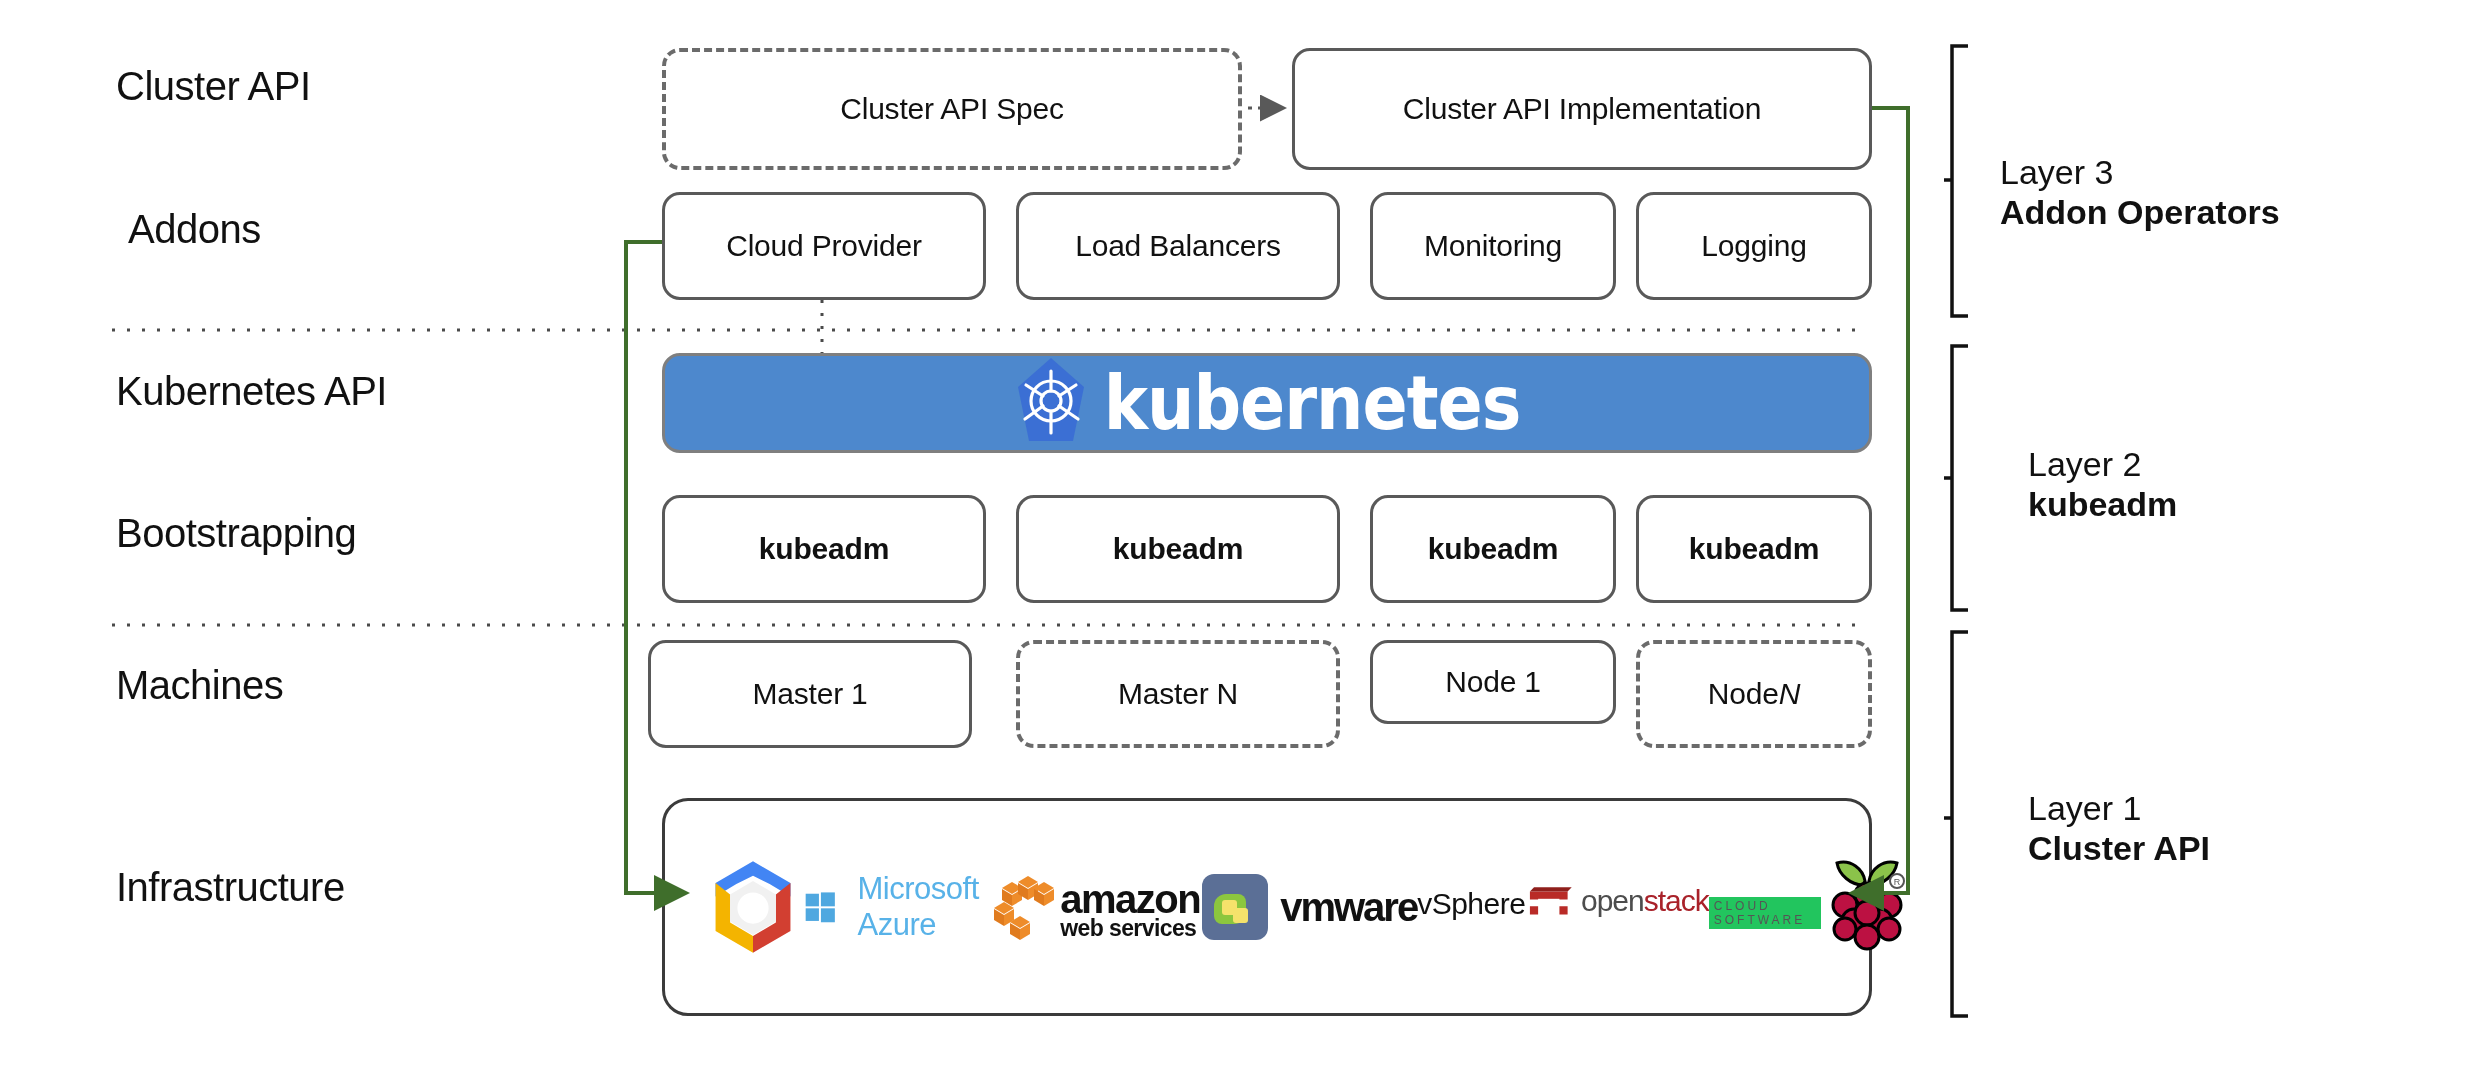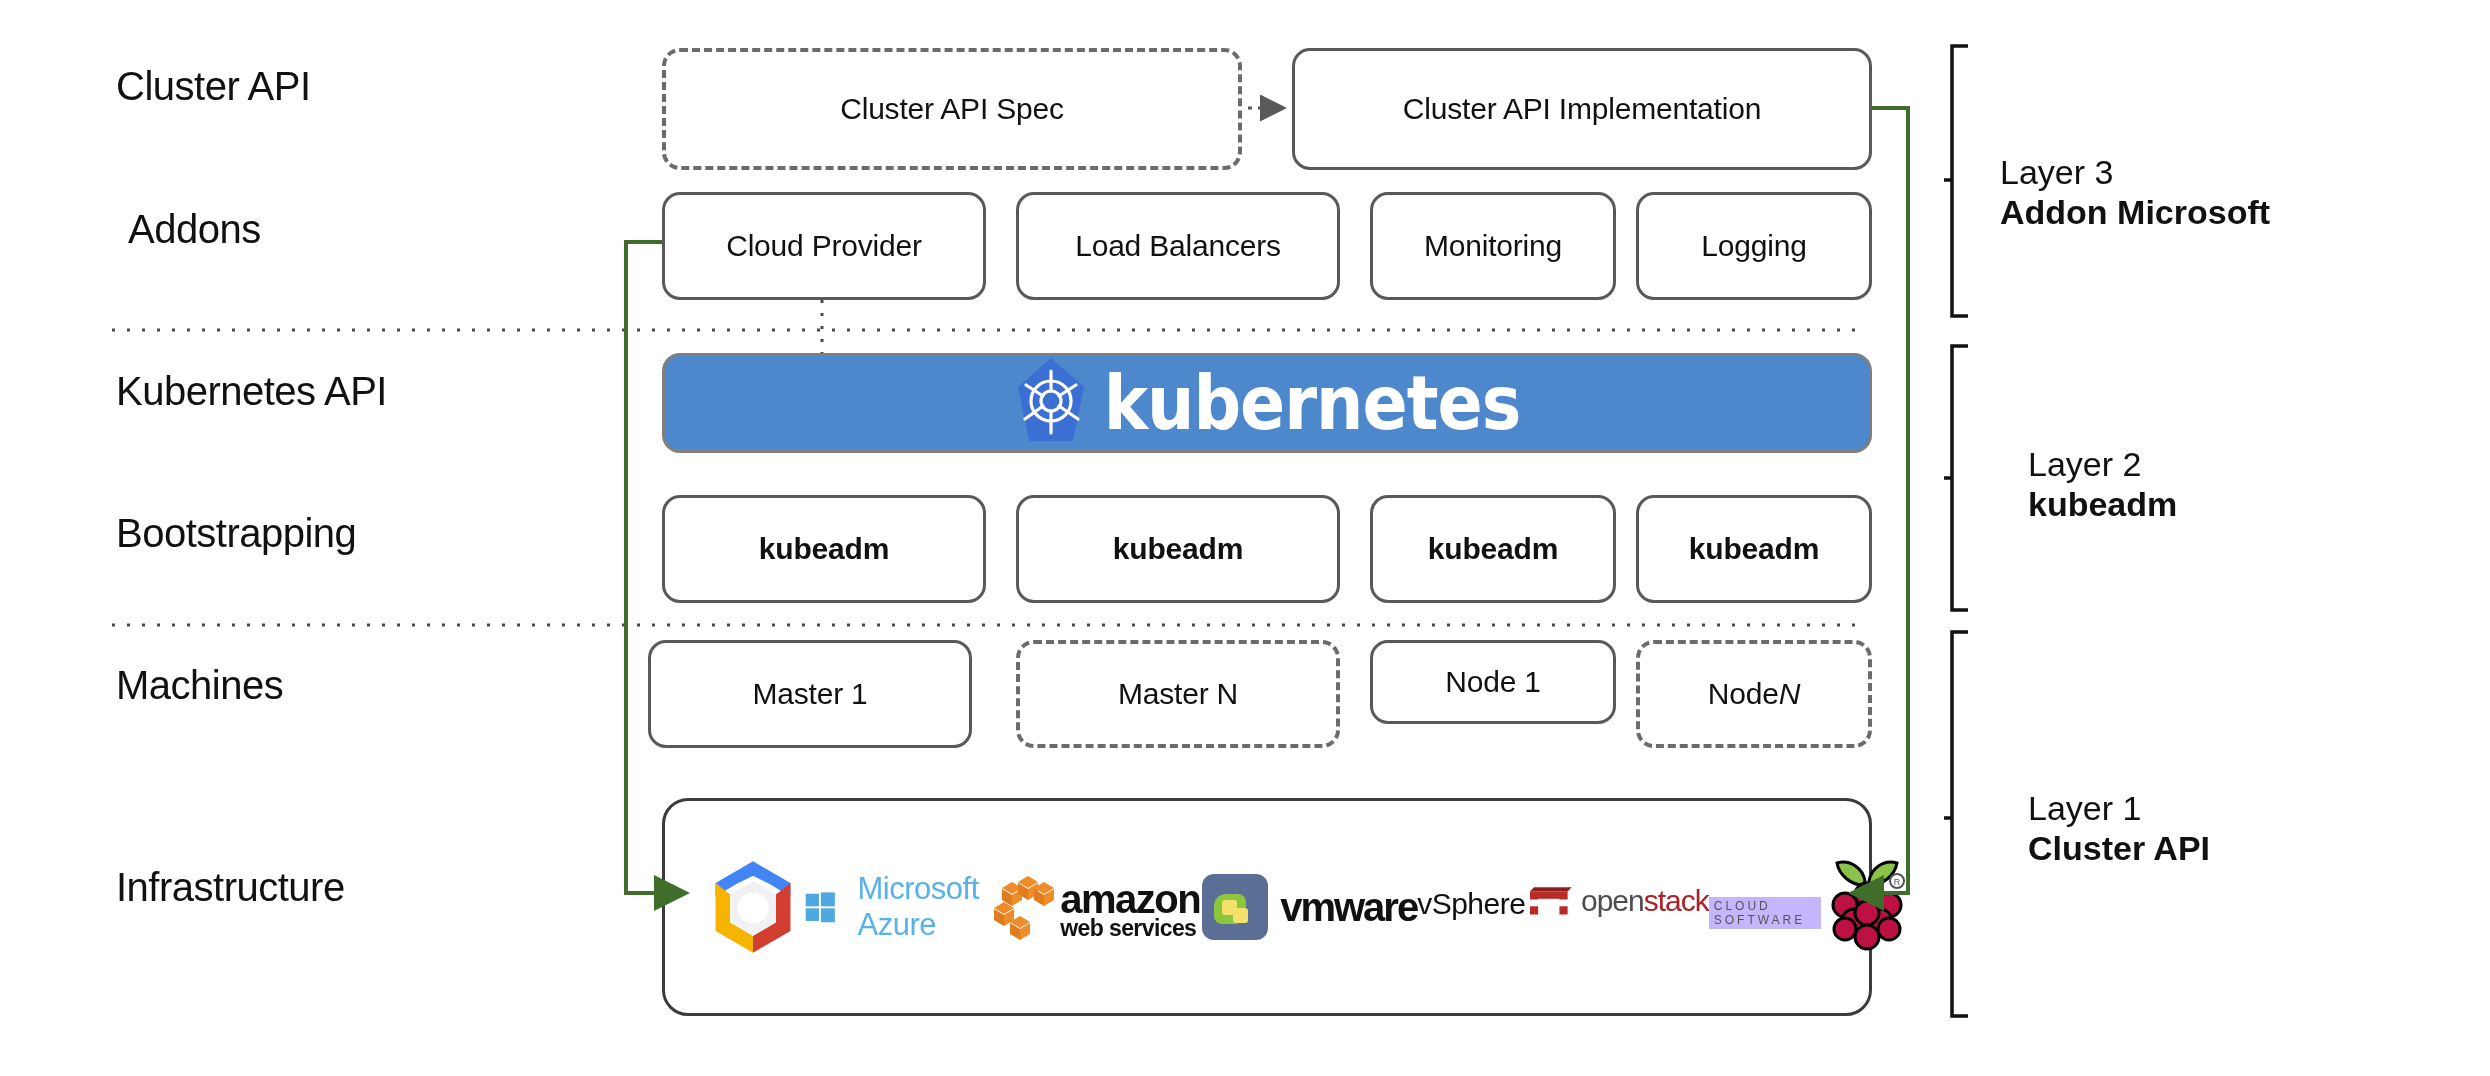--- a/index.html
+++ b/index.html
@@ -36,21 +36,21 @@
   .logo{display:flex;align-items:center;justify-content:center;}
 
   
   .azure-txt{font-size:31px;color:#58b2e8;letter-spacing:-0.5px;}
   .aws-txt{font-weight:bold;font-size:40px;color:#111;line-height:34px;letter-spacing:-1.5px;}
   .aws-sub{font-size:23px;color:#111;line-height:24px;letter-spacing:-0.6px;font-weight:600;text-align:center;}
   .vm-txt{font-size:40px;font-weight:bold;color:#111;line-height:36px;letter-spacing:-2px;}
   .vm-sub{font-size:30px;color:#111;line-height:30px;letter-spacing:-0.5px;}
   .os-open{font-size:30px;color:#4d4d4d;letter-spacing:-1px;}
   .os-stack{font-size:30px;color:#a9222a;letter-spacing:-1px;}
-  .os-sub{font-size:12px;color:#555;letter-spacing:3px;background:#c4b5fd;
+  .os-sub{font-size:12px;color:#555;letter-spacing:3px;background:#22c55e;
           padding:2px 5px;display:inline-block;margin-top:12px;}
 
   
   .layerlabel{position:absolute;font-size:34px;line-height:40px;color:#111;white-space:nowrap;}
   .layerlabel b{font-weight:bold;}
 
   svg.overlay{position:absolute;left:0;top:0;width:2490px;height:1076px;
               pointer-events:none;}
 </style>
 </head>
@@ -199,21 +199,21 @@
           <circle cx="68" cy="74" r="11"></circle>
         </g>
         <circle cx="76" cy="26" r="7" fill="none" stroke="#555" stroke-width="2"></circle>
         <text x="76" y="30" font-size="9" text-anchor="middle" fill="#555" font-family="'Liberation Sans',sans-serif">R</text>
       </svg>
     </span>
   </div>
 
   <div class="layerlabel" style="left:2000px; top:152px;">
     <span>Layer 3</span><br>
-    <b>Addon Microsoft</b>
+    <b>Addon Operators</b>
   </div>
   <div class="layerlabel" style="left:2028px; top:444px;">
     <span>Layer 2</span><br>
     <b>kubeadm</b>
   </div>
   <div class="layerlabel" style="left:2028px; top:788px;">
     <span>Layer 1</span><br>
     <b>Cluster API</b>
   </div>
 

